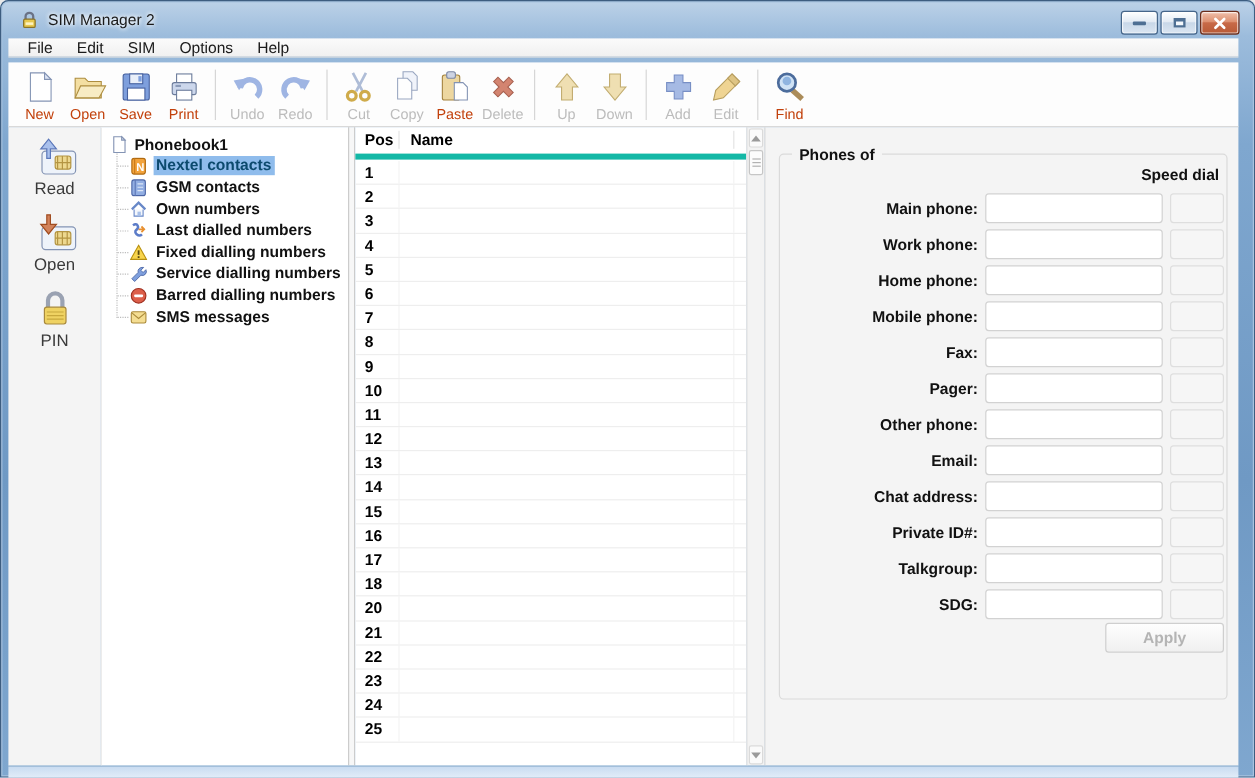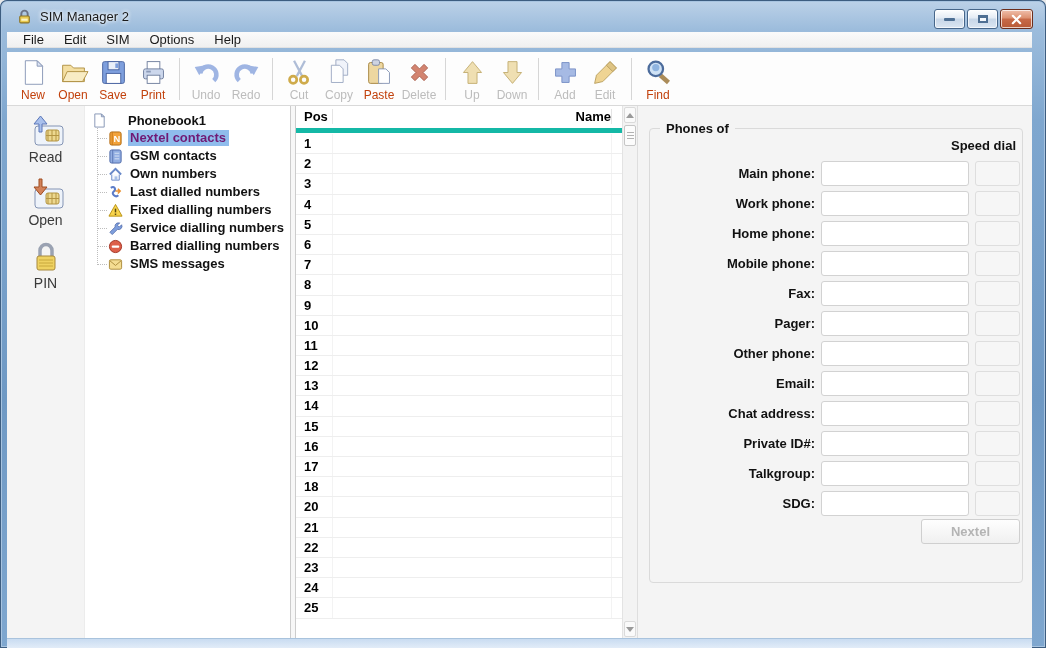--- a/index.html
+++ b/index.html
@@ -46,37 +46,37 @@
   .sidebtn { display:flex; flex-direction:column; align-items:center; width:64px; padding:2px 0; border-radius:3px; }
   .sidebtn .icon, .sidebtn .icon svg { width:40px; height:33px; display:block; }
   .sidebtn .lbl { font-size:14px; color:#3a3a3a; margin-top:1px; }
 
   
   .treepanel { position:absolute; left:84px; top:106px; width:206px; bottom:10px; background:#fff;
                border-left:1px solid #ececec; padding-top:5px; font-size:13px; font-weight:bold; color:#111; }
   .troot { height:18px; display:flex; align-items:center; padding-left:7px; }
   .troot .icon, .titem .icon { width:15px; height:15px; display:inline-block; flex:none; }
   .troot .icon svg, .titem .icon svg { width:15px; height:15px; display:block; }
-  .troot .lbl { margin-left:21px; }
+  .troot .lbl { margin-left:5px; }
   .titem { height:18px; display:flex; align-items:center; padding-left:13px; position:relative; }
   .titem .stub { width:9px; border-top:1px dotted #bdbdbd; margin-right:1px; flex:none; }
   .titem .lbl { margin-left:5px; padding:0 3px 1px 2px; white-space:nowrap; }
-  .titem.selected .lbl { background:#8fbcec; color:#701a75;text-align:right; }
+  .titem.selected .lbl { background:#8fbcec; color:#0c4a6e;text-align:right; }
   .treeline { position:absolute; left:97px; top:128px; height:137px; border-left:1px dotted #bdbdbd; }
 
   
   .splitter { position:absolute; left:290px; top:106px; width:6px; bottom:10px; background:#f7f7f7;
               border-left:1px solid #cccccc; border-right:1px solid #cccccc; cursor:col-resize; }
 
   
   .tablepanel { position:absolute; left:296px; top:106px; width:326px; bottom:10px; background:#fff; overflow:hidden; }
   .thead { height:27px; display:flex; align-items:flex-end; border-bottom:5px solid #14b8a6;
            font-size:13px; font-weight:bold; padding-bottom:4px; }
   .thead .hpos { width:36px; padding-left:8px; }
-  .thead .hname { width:280px; padding-left:9px; border-left:1px solid #e4e4e4; border-right:1px solid #e4e4e4;text-align:right; }
+  .thead .hname { width:280px; padding-left:9px; border-left:1px solid #e4e4e4; border-right:1px solid #e4e4e4; }
   .tbody { position:absolute; top:28px; left:0; right:0; bottom:0; overflow:hidden; }
   .trow { height:20.2px; display:flex; border-bottom:1px solid #eeeeee; font-size:13px; font-weight:bold; }
   .trow .cpos { width:36px; padding-left:8px; line-height:19px; }
   .trow .cname { width:280px; padding-left:9px; border-left:1px solid #f3f3f3; border-right:1px solid #f3f3f3; line-height:19px; }
 
   
   .vscroll { position:absolute; left:622px; top:106px; width:15px; bottom:10px; background:#f3f3f3; border-left:1px solid #e3e3e3; }
   .sb-btn { position:absolute; left:1px; right:1px; height:16px; background:#fafafa; border:1px solid #dadada;
             border-radius:2px; display:flex; align-items:center; justify-content:center; }
   .sb-up { top:1px; } .sb-down { bottom:1px; }
@@ -604,18 +604,18 @@
             <span class="flabel">Talkgroup:</span>
             <input class="finput" type="text" style="">
             <input class="fspeed" type="text" style="">
           </div>
           <div class="frow">
             <span class="flabel">SDG:</span>
             <input class="finput" type="text" style="">
             <input class="fspeed" type="text" style="">
           </div>
         </div>
-      <button class="applybtn" disabled="">Nextel</button>
+      <button class="applybtn" disabled="">Apply</button>
     </div>
   </div>
 
   <div class="statusbar"></div>
 </div>
 
 </body></html>

